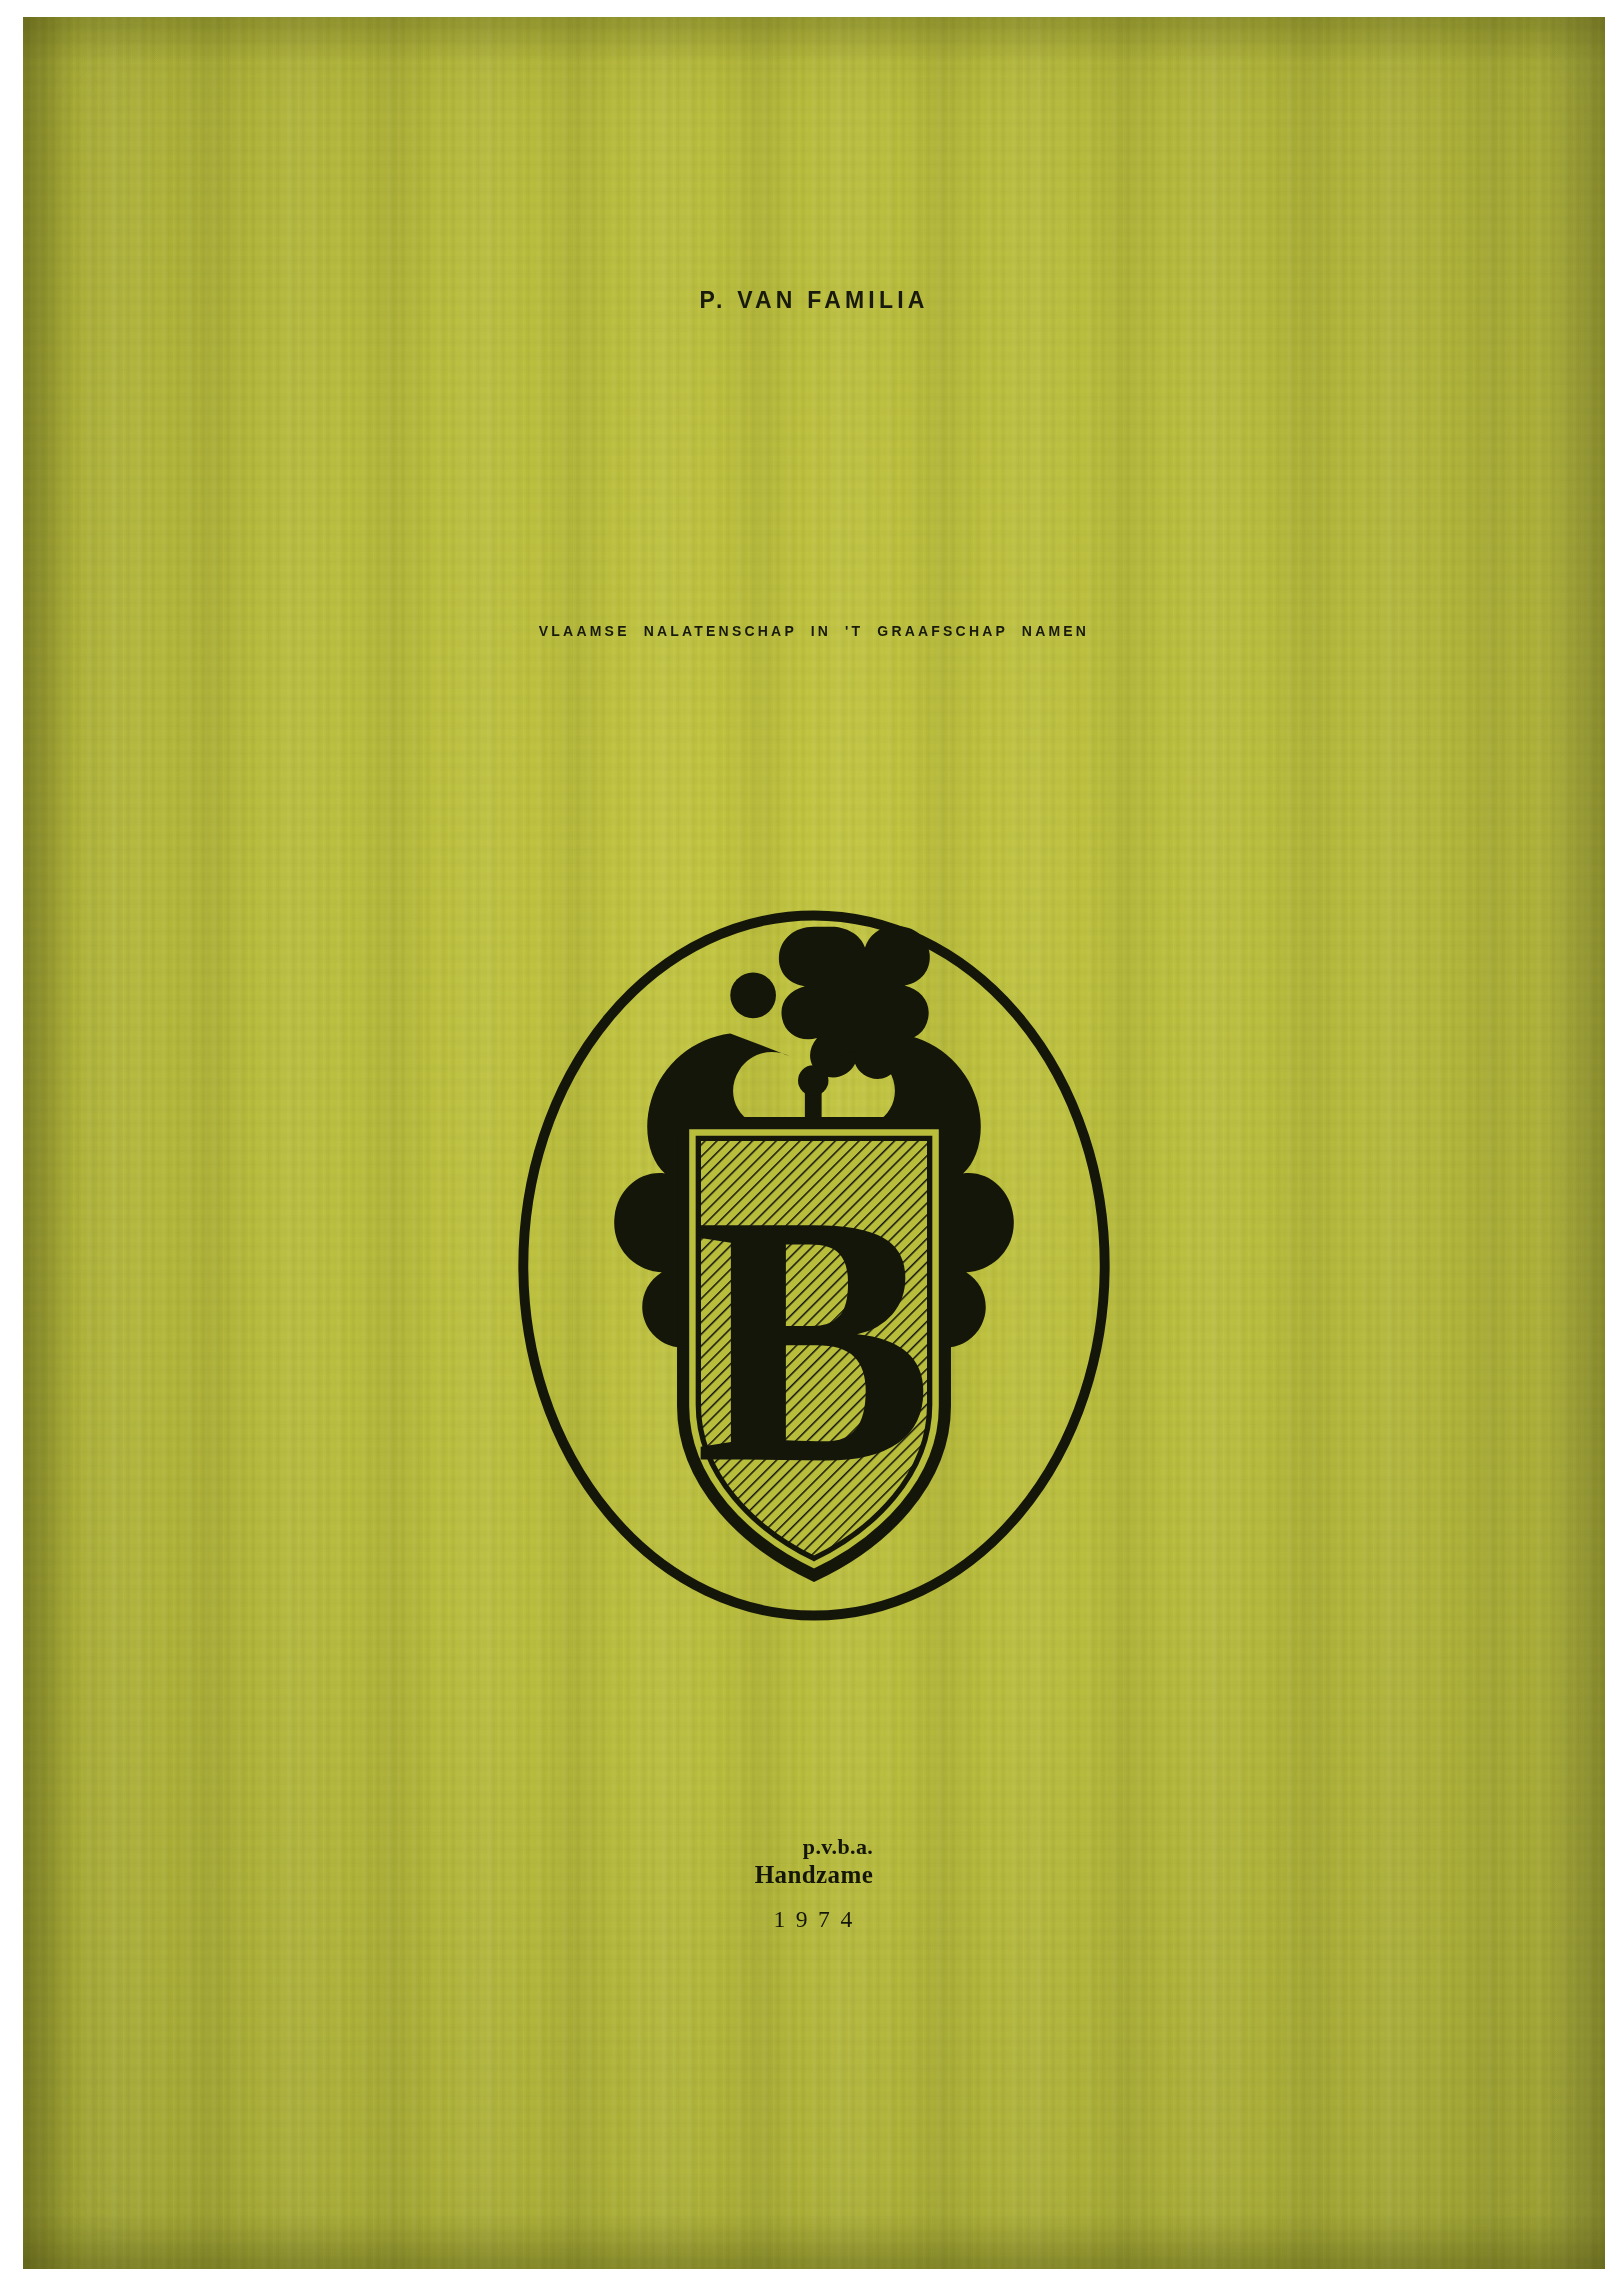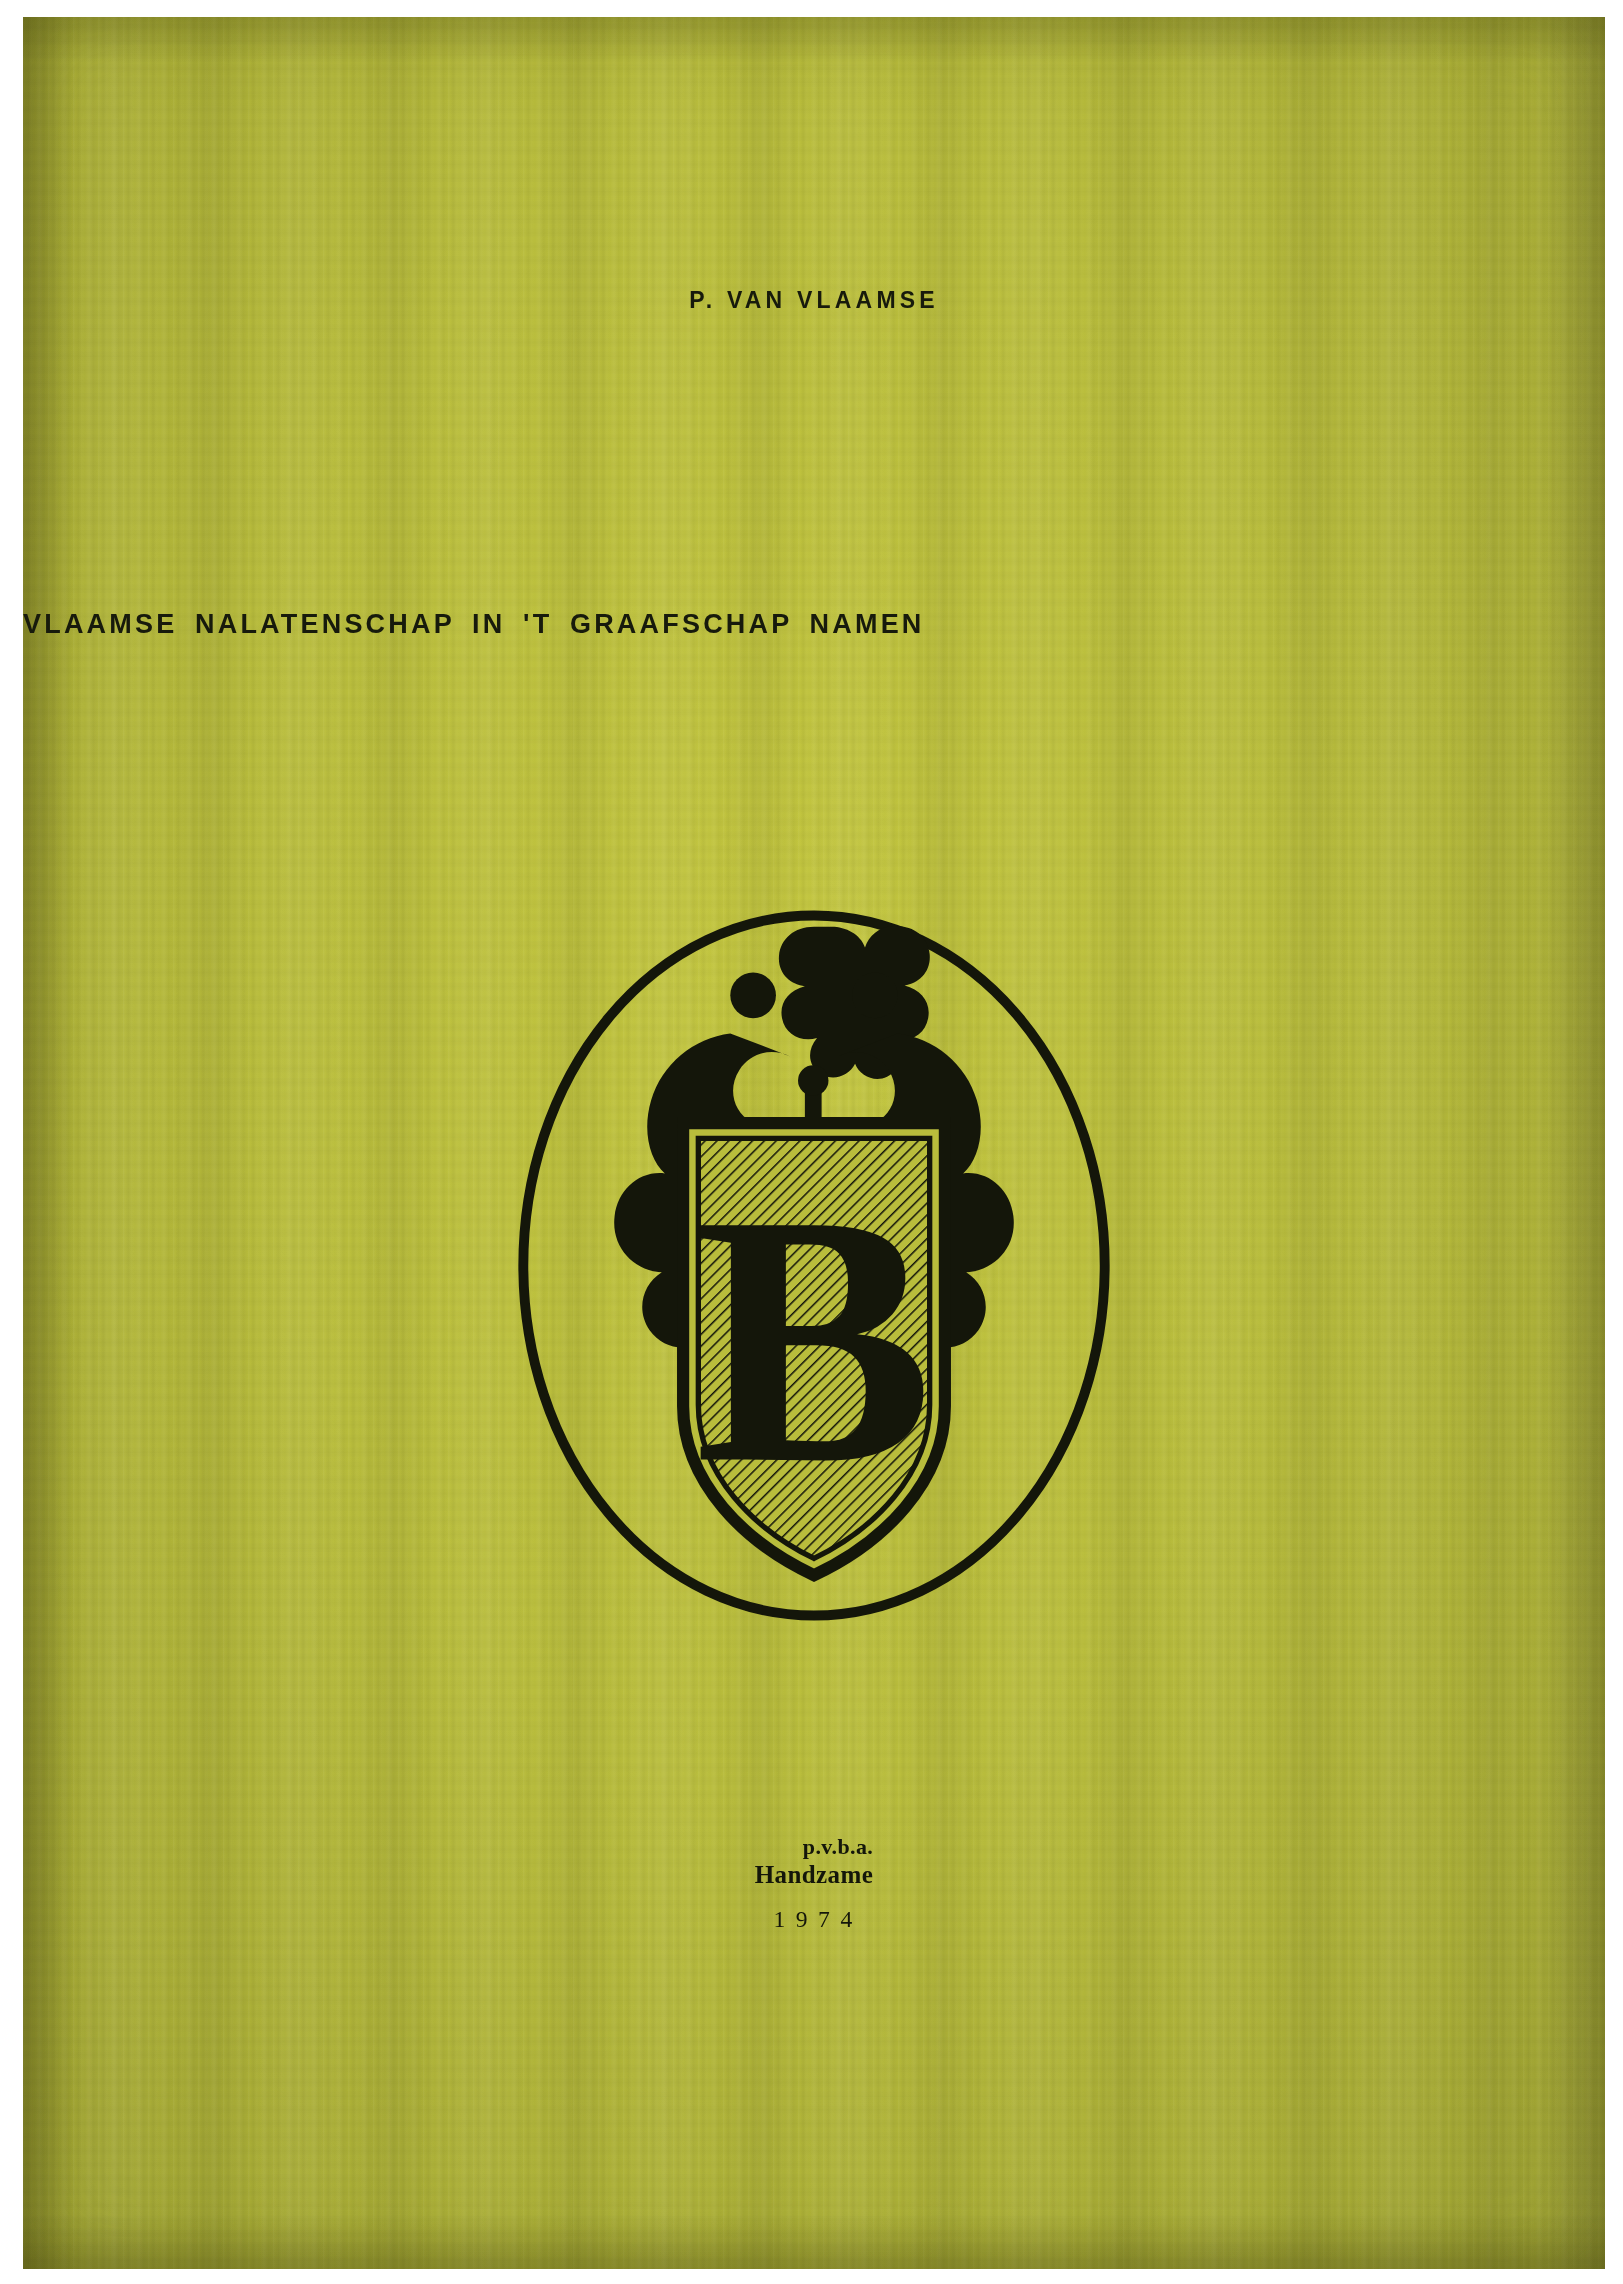--- a/index.html
+++ b/index.html
@@ -113,24 +113,25 @@
     font-size: 55px;
     font-weight: bold;
     letter-spacing: 3.8px;
     word-spacing: 13.7px;
     color: #14160a;
     font-family: "Liberation Sans", sans-serif;
   }
 
   .subtitle {
     position: absolute;
-    top: 592px;
+    top: 606px;
     left: 0;
     width: 100%;
-    font-size: 27px;
+    text-align: center;
+    font-size: 14px;
     font-weight: bold;
     letter-spacing: 3.2px;
     word-spacing: 6.9px;
     color: #171a0c;
     font-family: "Liberation Sans", sans-serif;
   }
 
   .emblem {
     position: absolute;
     left: 50%;
@@ -177,21 +178,21 @@
 </head>
 <body>
 
 <div id="book-cover">
 
   <div class="cover-sheet">
     <div class="edge-shade"></div>
 
     <div class="content">
 
-      <div class="author">P.  VAN  VLAAMSE</div>
+      <div class="author">P.  VAN  FAMILIA</div>
 
 
       <div class="subtitle">VLAAMSE  NALATENSCHAP  IN  'T GRAAFSCHAP   NAMEN</div>
 
       <div class="emblem">
         <svg viewBox="0 0 820 1010" xmlns="http://www.w3.org/2000/svg">
           <defs>
             <pattern id="hatch" width="11" height="11" patternUnits="userSpaceOnUse" patternTransform="rotate(45)">
               <rect width="11" height="11" fill="none"></rect>
               <line x1="0" y1="0" x2="0" y2="11" stroke="#14160a" stroke-width="4"></line>

